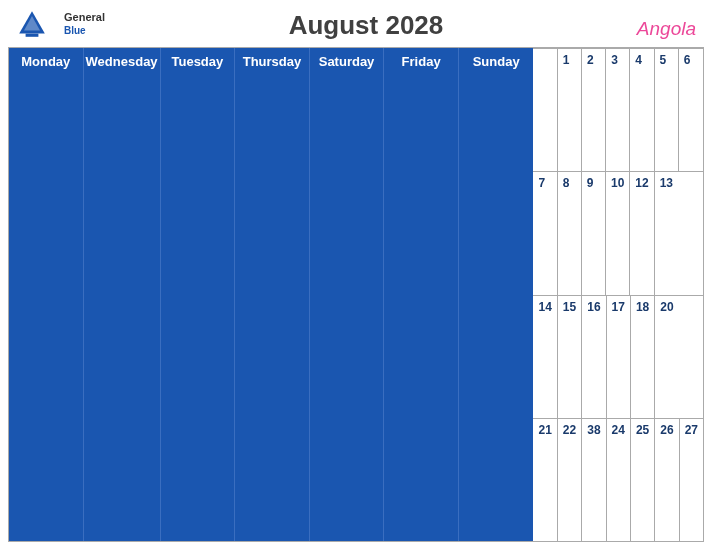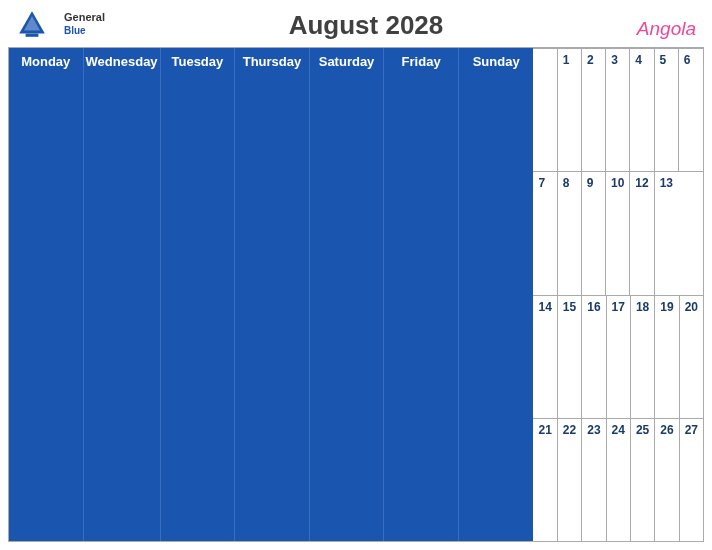--- a/index.html
+++ b/index.html
@@ -161,26 +161,25 @@
         <div class="cell"><span class="cell-num">10</span></div>
         <div class="cell"><span class="cell-num">12</span></div>
         <div class="cell"><span class="cell-num">13</span></div>
       </div>
       <div class="week">
         <div class="cell"><span class="cell-num">14</span></div>
         <div class="cell"><span class="cell-num">15</span></div>
         <div class="cell"><span class="cell-num">16</span></div>
         <div class="cell"><span class="cell-num">17</span></div>
         <div class="cell"><span class="cell-num">18</span></div>
-        <div class="cell"><span class="cell-num">19</span></div>
         <div class="cell"><span class="cell-num">20</span></div>
       </div>
       <div class="week">
         <div class="cell"><span class="cell-num">21</span></div>
         <div class="cell"><span class="cell-num">22</span></div>
-        <div class="cell"><span class="cell-num">23</span></div>
+        <div class="cell"><span class="cell-num">38</span></div>
         <div class="cell"><span class="cell-num">24</span></div>
         <div class="cell"><span class="cell-num">25</span></div>
         <div class="cell"><span class="cell-num">26</span></div>
         <div class="cell"><span class="cell-num">27</span></div>
       </div>
     </div>
 </div>
 
 </body></html>

